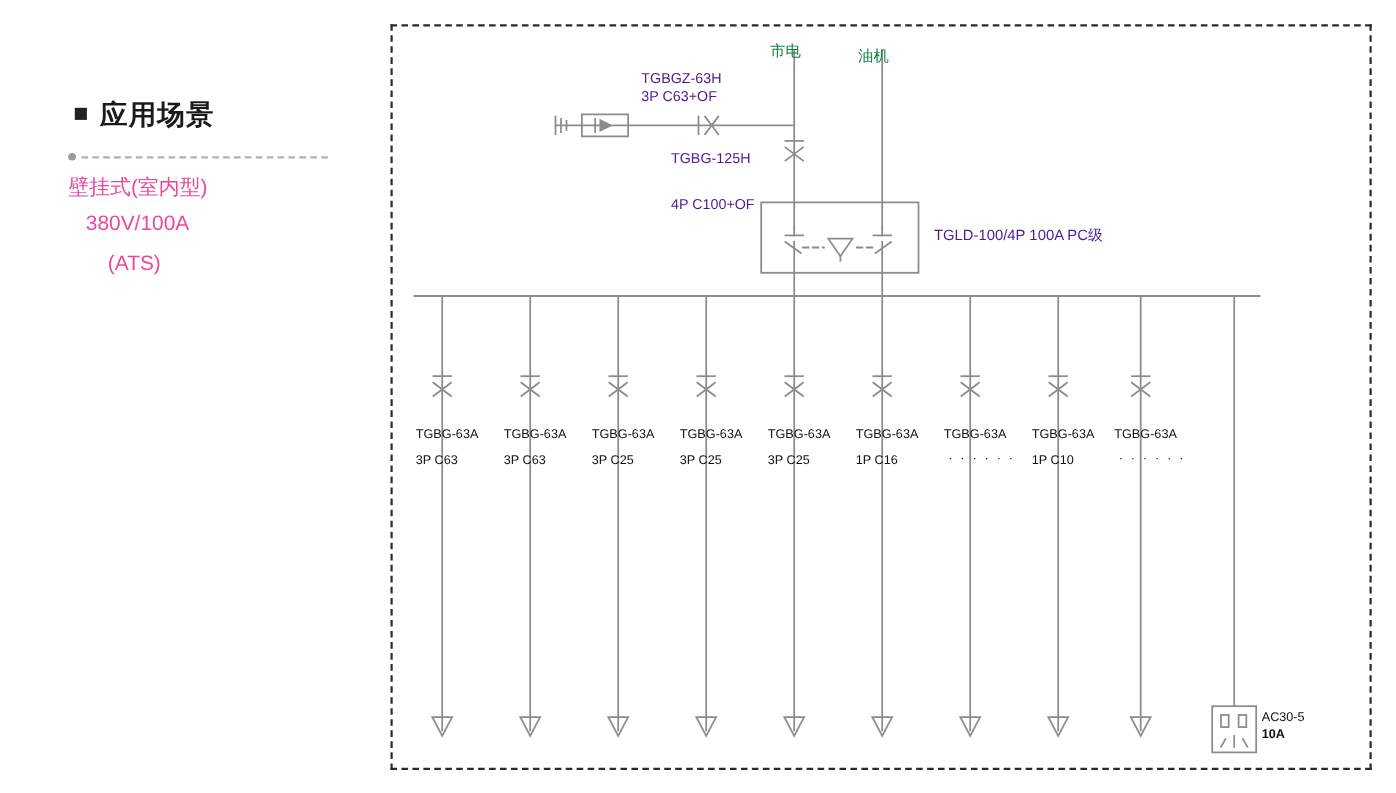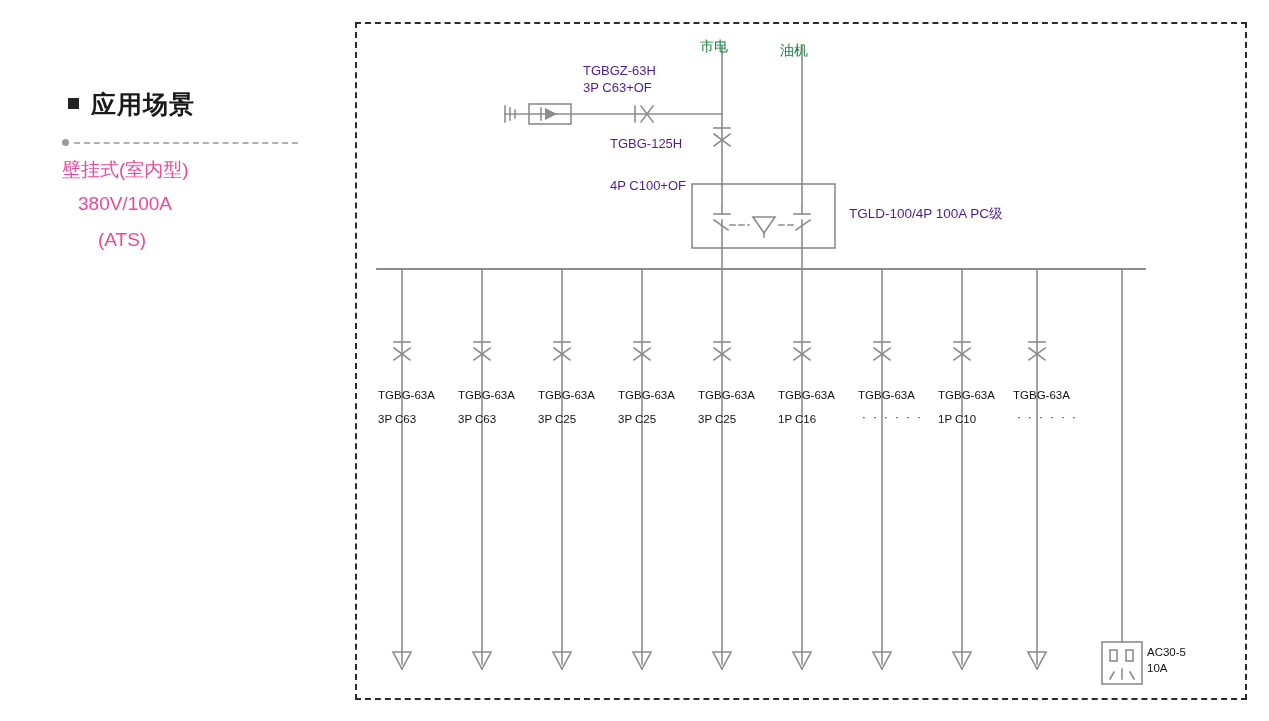--- a/index.html
+++ b/index.html
@@ -279,15 +279,15 @@
   <div class="branch-lbl" style="left:501px; top:363px;">TGBG-63A</div>
   <div class="dots-lbl" style="left:505px; top:387px;">· · · · · ·</div>
 
   <div class="branch-lbl" style="left:581px; top:363px;">TGBG-63A</div>
   <div class="branch-lbl" style="left:581px; top:387px;">1P C10</div>
 
   <div class="branch-lbl" style="left:656px; top:363px;">TGBG-63A</div>
   <div class="dots-lbl" style="left:660px; top:387px;">· · · · · ·</div>
 
   <div class="socket-lbl" style="left:790px; top:621px;">AC30-5</div>
-  <div class="socket-lbl" style="left:790px; top:637px;">10A</div>
+  <div class="socket-lbl" style="left:790px; top:637px;font-weight:bold;">10A</div>
 
 </div>
 
 </body></html>

